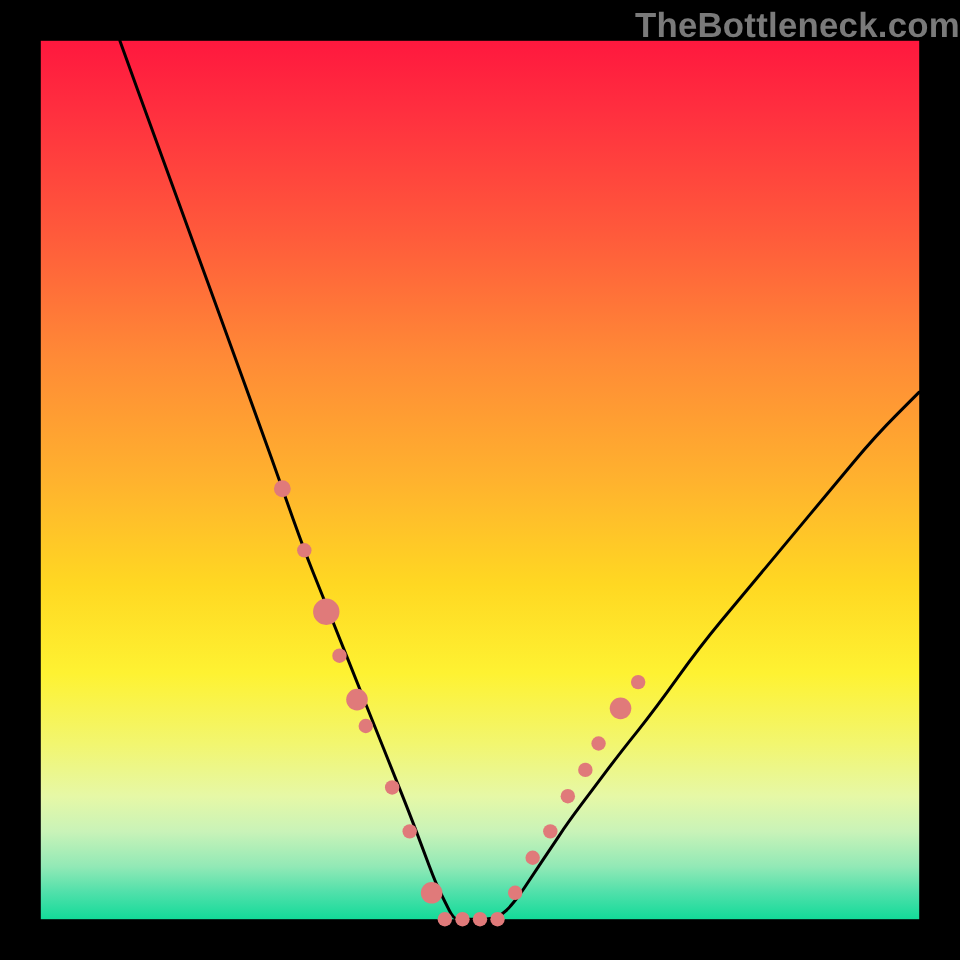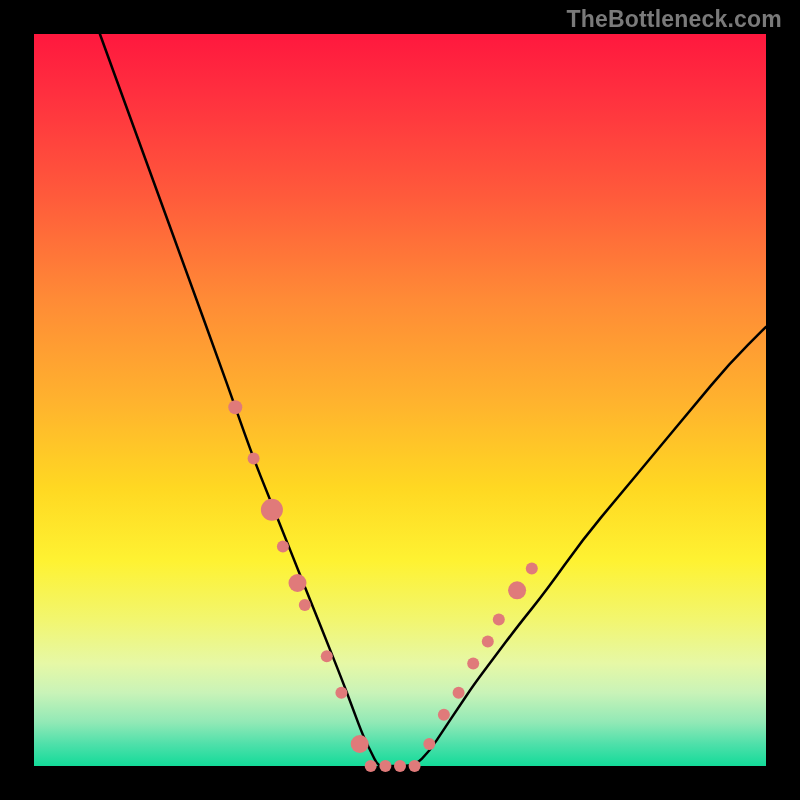--- a/index.html
+++ b/index.html
@@ -38,23 +38,23 @@
       #e6f8a6 86%,
       #c9f3b8 90%,
       #92e9b6 94%,
       #4fe0aa 97%,
       #13db99 100%
     );
   }
   .watermark {
     position: absolute;
     top: 6px;
-    right: 18px;
+    right: 0;
     font-family: Arial, Helvetica, sans-serif;
-    font-size: 23px;
+    font-size: 29px;
     font-weight: 600;
     color: #7a7a7a;
     letter-spacing: 0.2px;
     user-select: none;
   }
   svg.curve {
     position: absolute;
     left: 0;
     top: 0;
     width: 732px;

